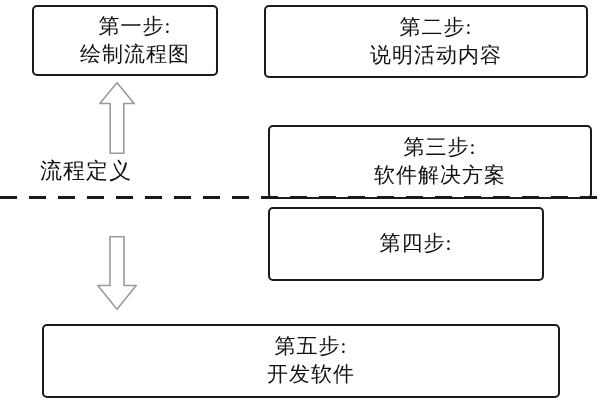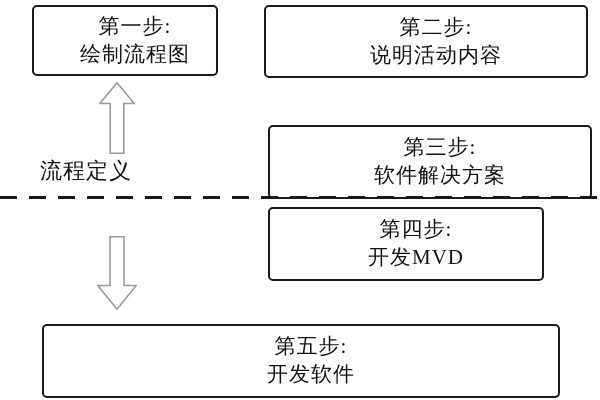--- a/index.html
+++ b/index.html
@@ -95,21 +95,20 @@
 
 
   <div class="block-arrow arrow-down">
     <svg width="40" height="74" viewBox="0 0 40 74">
       <polygon points="13,0.8 27,0.8 27,49.5 39.2,49.5 20,73.2 0.8,49.5 13,49.5" fill="#ffffff" stroke="#9a9a9a" stroke-width="1.6" stroke-linejoin="miter"></polygon>
     </svg>
   </div>
 
   <div class="step-box box-step4">
     <div>第四步:</div>
-    <div>开发MVD</div>
   </div>
 
   <div class="step-box box-step5">
     <div>第五步:</div>
     <div>开发软件</div>
   </div>
 
 </div>
 
 </body></html>

